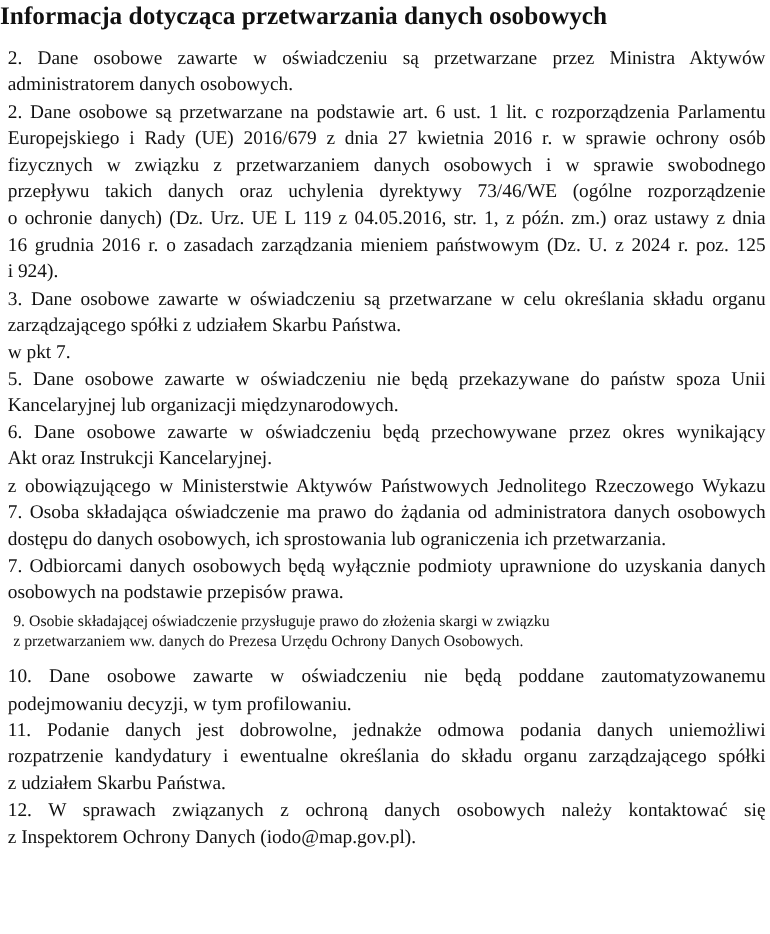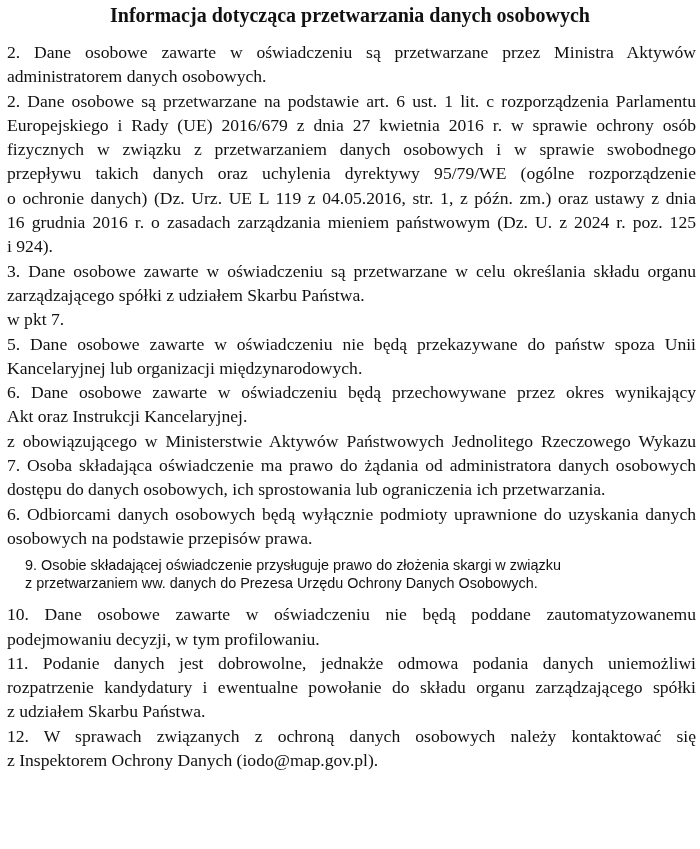--- a/index.html
+++ b/index.html
@@ -2,37 +2,36 @@
 <html><head>
   <meta charset="utf-8">
   <style>
     html, body { margin: 0; padding: 0; background: #ffffff; }
     body {
       width: 700px; height: 849px; overflow: hidden; position: relative;
       color: #111111;
     }
     .title {
       position: absolute; left: 0; top: 4px; width: 700px;
-      text-align: center;
       font-family: "Liberation Serif", serif; font-weight: bold;
-      font-size: 20px; line-height: 22px;
+      font-size: 23px; line-height: 22px;
     }
     .doc {
       position: absolute; left: 7px; top: 40px; width: 689px;
       font-family: "Liberation Serif", serif; font-size: 17.6px;
     }
     .line {
       display: block; height: 24.3px; line-height: 24.3px;
       white-space: nowrap; text-align: justify; text-align-last: justify;
       overflow: hidden;
     }
     .line.last { text-align-last: left; }
     .sans {
-      font-family: Liberation Sans, sans-serif; font-size: 14.4px;
-      margin-left: 18px;
+      font-family: Liberation Serif, serif; font-size: 14.4px;
+      margin-left: 5px;
     }
     .sans .line { height: 18px; line-height: 18px; text-align-last: left; }
     .gap9-top { height: 6px; }
     .gap9-bottom { height: 10px; }
   </style>
 </head>
 <body>
 
 <div class="title">Informacja dotycząca przetwarzania danych osobowych</div>
 
@@ -40,21 +39,21 @@
 
   <div>
     <span class="line">2. Dane osobowe zawarte w oświadczeniu są przetwarzane przez Ministra Aktywów</span>
     <span class="line last">administratorem danych osobowych.</span>
   </div>
 
   <div>
     <span class="line">2. Dane osobowe są przetwarzane na podstawie art. 6 ust. 1 lit. c rozporządzenia Parlamentu</span>
     <span class="line">Europejskiego i Rady (UE) 2016/679 z dnia 27 kwietnia 2016 r. w sprawie ochrony osób</span>
     <span class="line">fizycznych w związku z przetwarzaniem danych osobowych i w sprawie swobodnego</span>
-    <span class="line">przepływu takich danych oraz uchylenia dyrektywy 95/79/WE (ogólne rozporządzenie</span>
+    <span class="line">przepływu takich danych oraz uchylenia dyrektywy 73/46/WE (ogólne rozporządzenie</span>
     <span class="line">o ochronie danych) (Dz. Urz. UE L 119 z 04.05.2016, str. 1, z późn. zm.) oraz ustawy z dnia</span>
     <span class="line">16 grudnia 2016 r. o zasadach zarządzania mieniem państwowym (Dz. U. z 2024 r. poz. 125</span>
     <span class="line last">i 924).</span>
   </div>
 
   <div>
     <span class="line">3. Dane osobowe zawarte w oświadczeniu są przetwarzane w celu określania składu organu</span>
     <span class="line last">zarządzającego  spółki z udziałem Skarbu Państwa.</span>
   </div>
 
@@ -72,39 +71,39 @@
     <span class="line last">Akt oraz Instrukcji Kancelaryjnej.</span>
     <span class="line">z obowiązującego w Ministerstwie Aktywów Państwowych Jednolitego Rzeczowego Wykazu</span>
   </div>
 
   <div>
     <span class="line">7. Osoba składająca oświadczenie ma prawo do żądania od administratora danych osobowych</span>
     <span class="line last">dostępu do danych osobowych, ich sprostowania lub ograniczenia ich przetwarzania.</span>
   </div>
 
   <div>
-    <span class="line">6. Odbiorcami danych osobowych będą wyłącznie podmioty uprawnione do uzyskania danych</span>
+    <span class="line">7. Odbiorcami danych osobowych będą wyłącznie podmioty uprawnione do uzyskania danych</span>
     <span class="line last">osobowych na podstawie przepisów prawa.</span>
   </div>
 
   <div class="gap9-top"></div>
   <div class="sans">
     <span class="line last">9. Osobie składającej oświadczenie przysługuje prawo do złożenia skargi w związku</span>
     <span class="line last">z przetwarzaniem ww. danych do Prezesa Urzędu Ochrony Danych Osobowych.</span>
   </div>
   <div class="gap9-bottom"></div>
 
   <div>
     <span class="line">10. Dane osobowe zawarte w oświadczeniu nie będą poddane zautomatyzowanemu</span>
     <span class="line last">podejmowaniu decyzji, w tym profilowaniu.</span>
   </div>
 
   <div>
     <span class="line">11. Podanie danych jest dobrowolne, jednakże odmowa podania danych uniemożliwi</span>
-    <span class="line">rozpatrzenie kandydatury i ewentualne powołanie do składu organu zarządzającego spółki</span>
+    <span class="line">rozpatrzenie kandydatury i ewentualne określania do składu organu zarządzającego spółki</span>
     <span class="line last">z udziałem Skarbu Państwa.</span>
   </div>
 
   <div>
     <span class="line">12. W sprawach związanych z ochroną danych osobowych należy kontaktować się</span>
     <span class="line last">z Inspektorem Ochrony Danych (iodo@map.gov.pl).</span>
   </div>
 
 </div>
 

